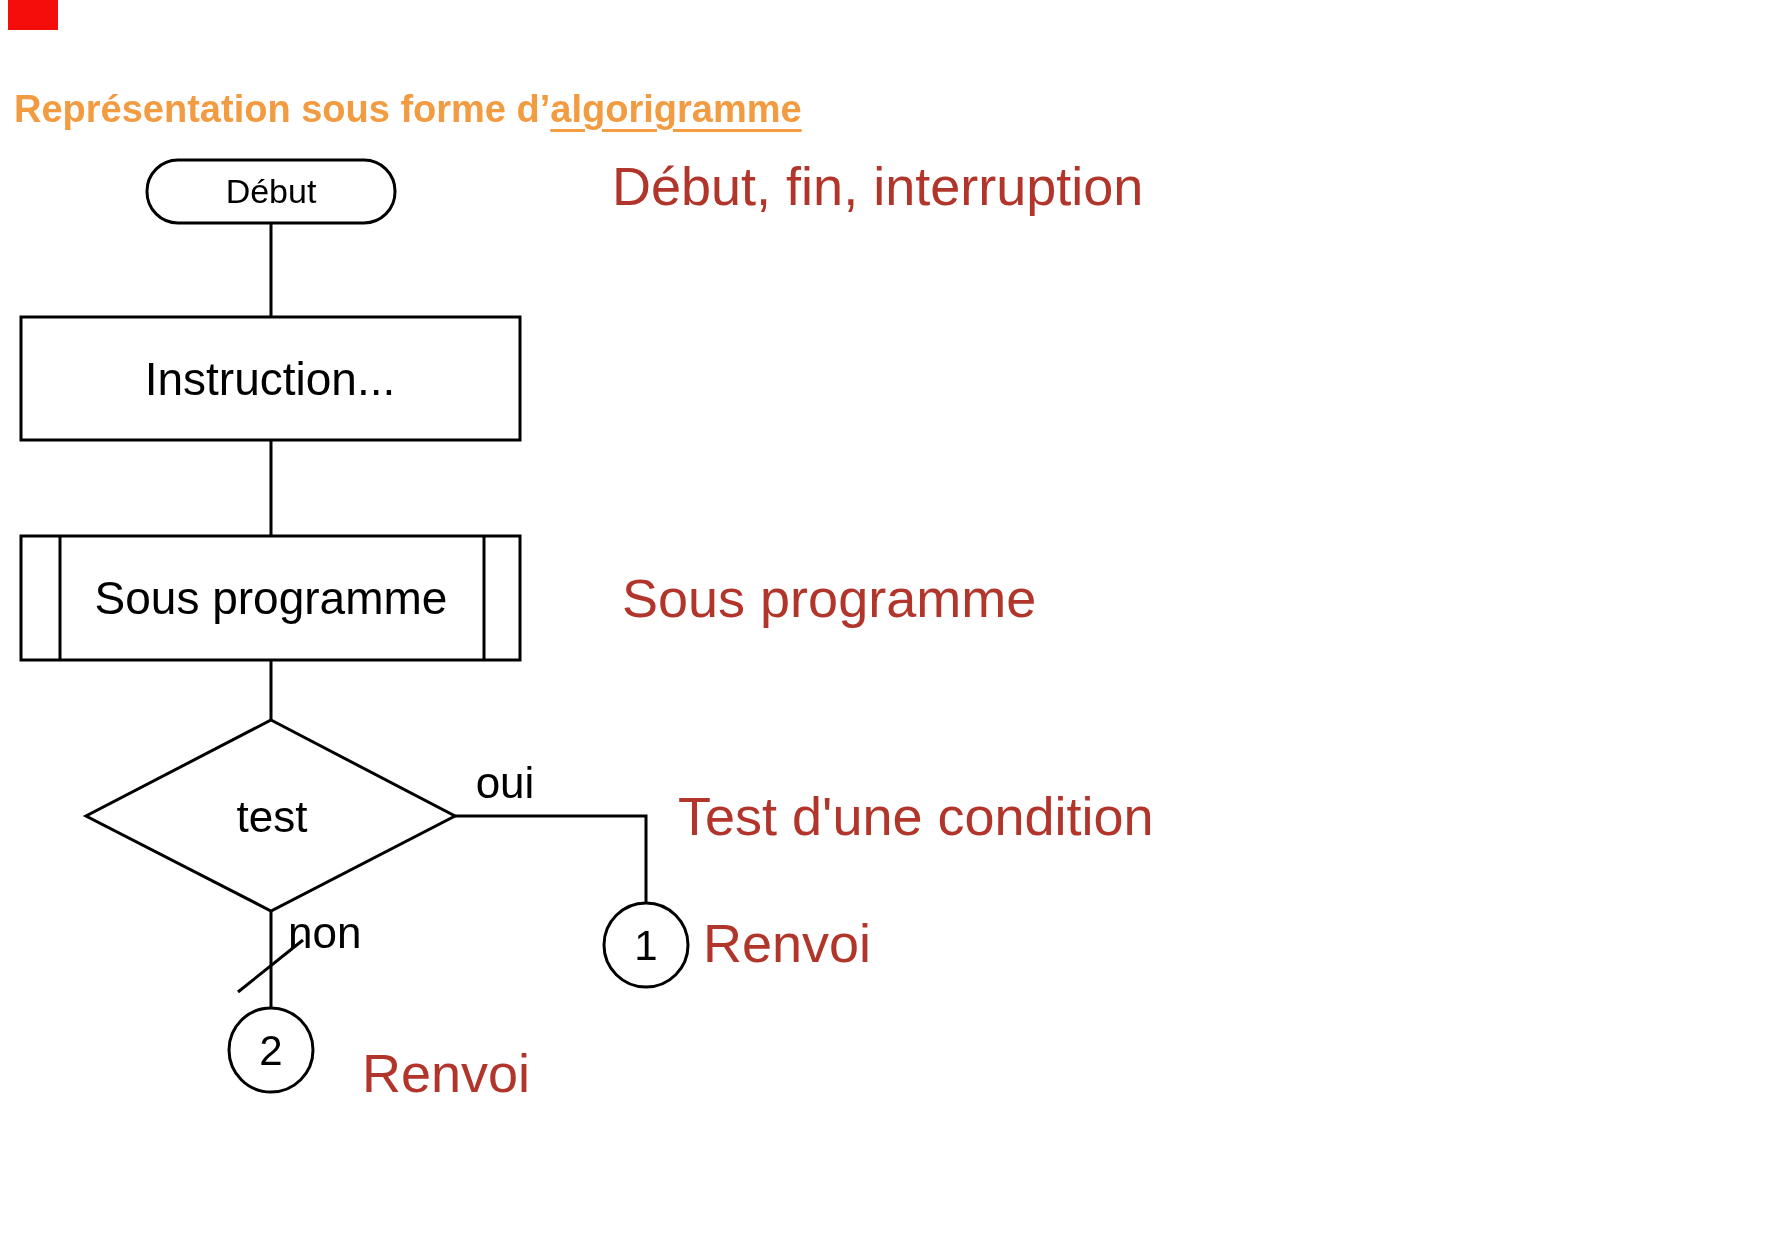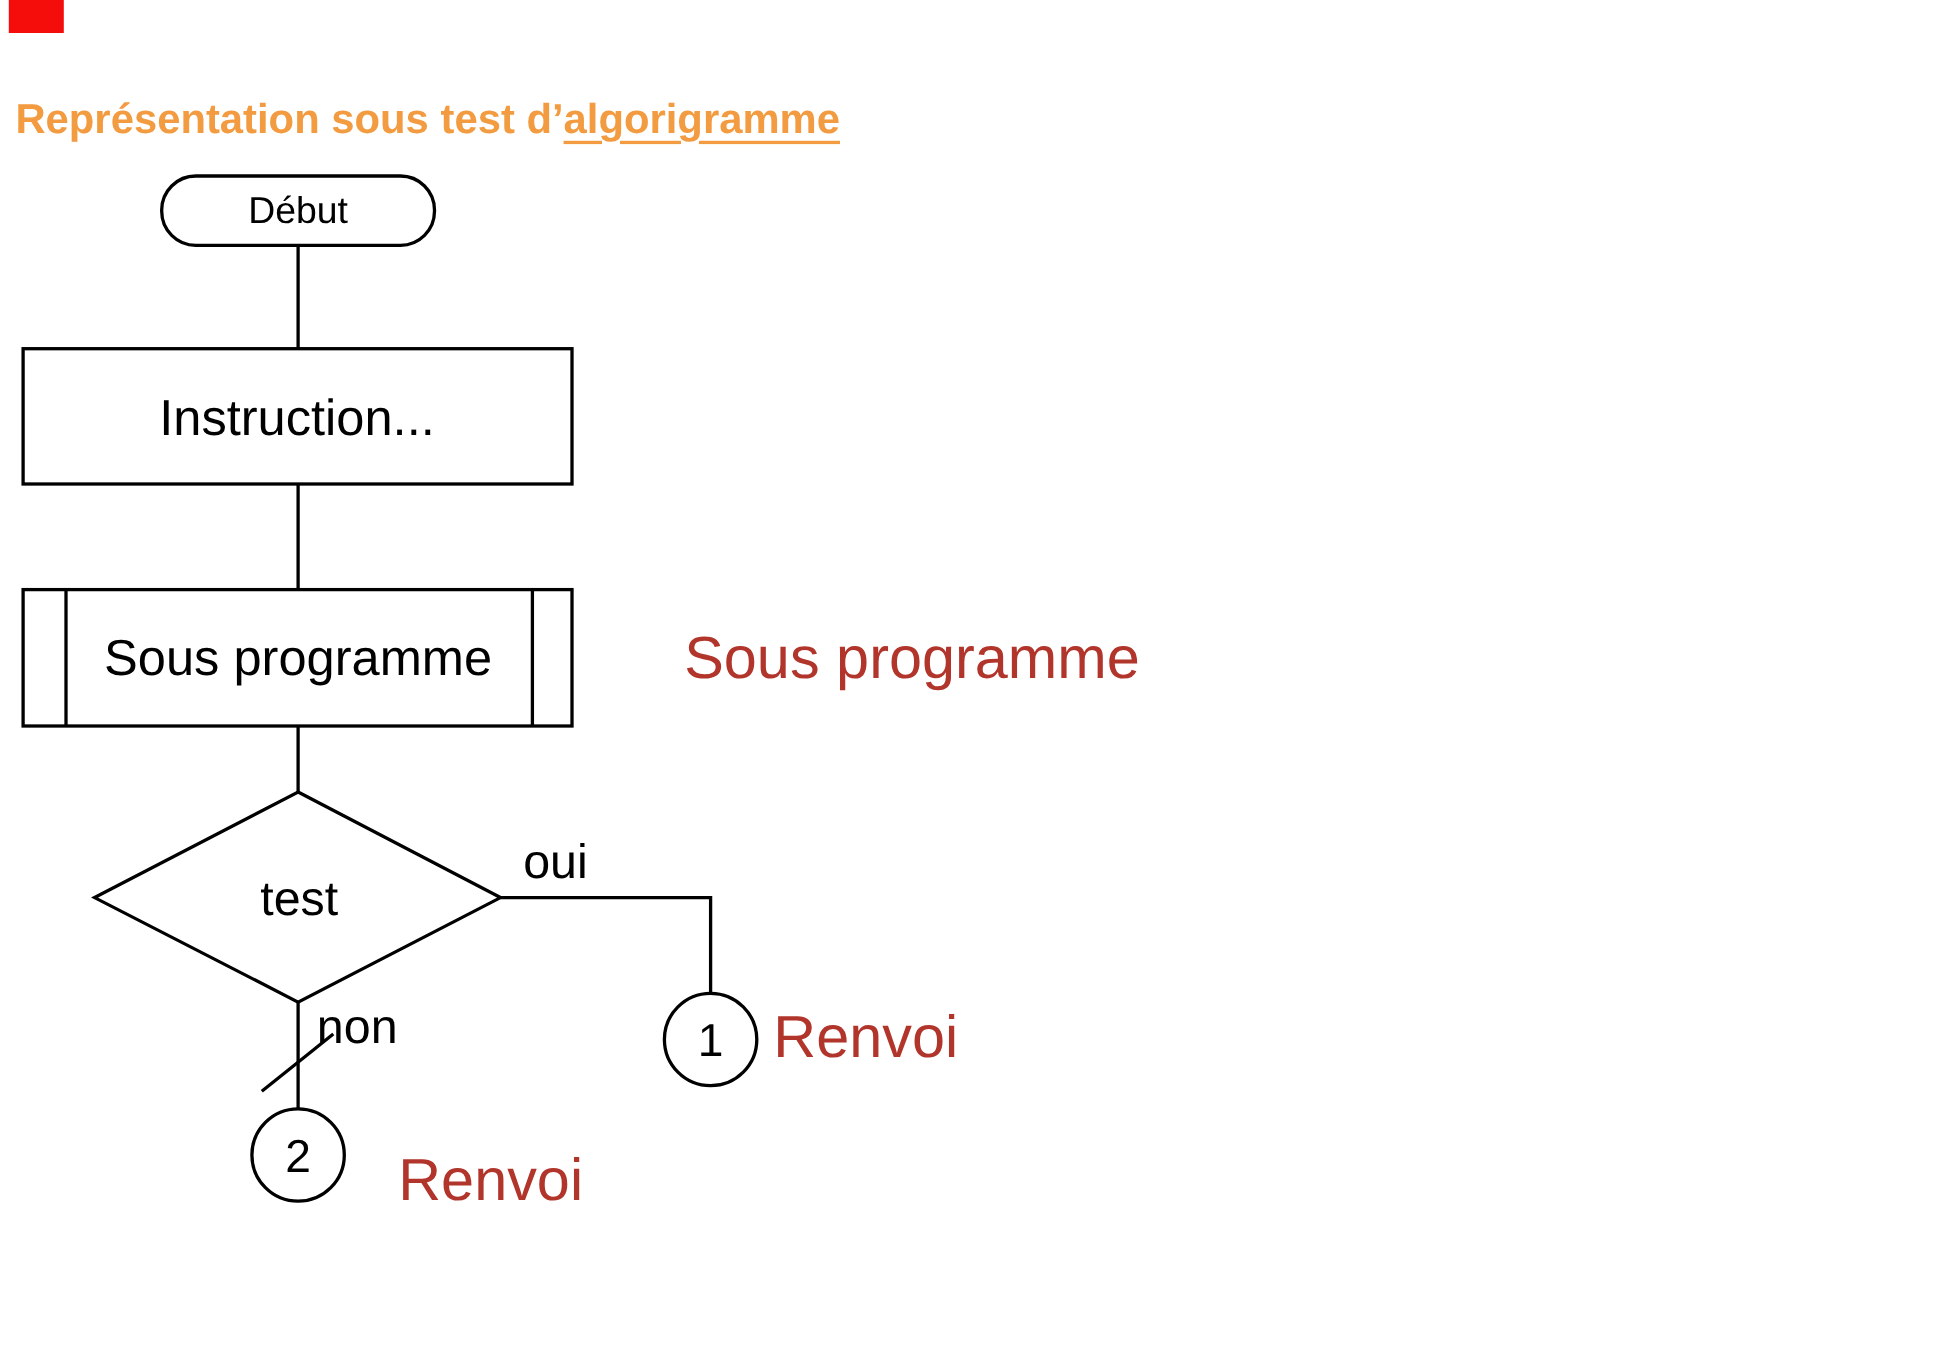--- a/index.html
+++ b/index.html
@@ -68,21 +68,21 @@
   .branch-label     { font-size: 44px; }
   .connector-label  { font-size: 42px; }
 </style>
 </head>
 <body>
 
 <div class="slide">
 
   <div class="red-marker"></div>
 
-  <div class="title"><span>Représentation sous test d’</span><span class="misspelled">algorigramme</span></div>
+  <div class="title"><span>Représentation sous forme d’</span><span class="misspelled">algorigramme</span></div>
 
   <svg class="flowchart" width="1766" height="1236" viewBox="0 0 1766 1236">
 
     <line class="edge" x1="271" y1="222" x2="271" y2="317"></line>
     <line class="edge" x1="271" y1="440" x2="271" y2="536"></line>
     <line class="edge" x1="271" y1="660" x2="271" y2="721"></line>
     <polyline class="edge" points="455,816 646,816 646,903"></polyline>
     <line class="edge" x1="271" y1="911" x2="271" y2="1008"></line>
     <line class="edge" x1="238" y1="992" x2="303" y2="940"></line>
 
@@ -103,17 +103,19 @@
     <text class="branch-label" x="505" y="798" text-anchor="middle">oui</text>
     <text class="branch-label" x="288" y="948" text-anchor="start">non</text>
 
     <circle class="shape" cx="646" cy="945" r="42"></circle>
     <text class="connector-label" x="646" y="960" text-anchor="middle">1</text>
 
     <circle class="shape" cx="271" cy="1050" r="42"></circle>
     <text class="connector-label" x="271" y="1065" text-anchor="middle">2</text>
   </svg>
 
+  <div class="annotation ann-terminator">Début, fin, interruption</div>
   <div class="annotation ann-subroutine">Sous programme</div>
+  <div class="annotation ann-decision">Test d'une condition</div>
   <div class="annotation ann-renvoi1">Renvoi</div>
   <div class="annotation ann-renvoi2">Renvoi</div>
 
 </div>
 
 </body></html>

